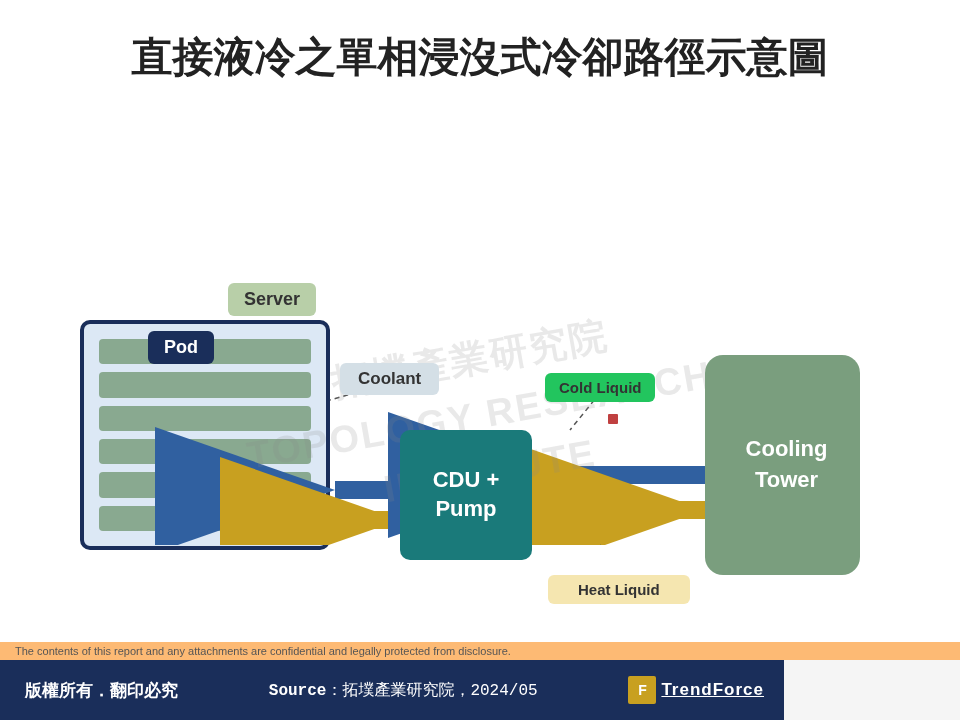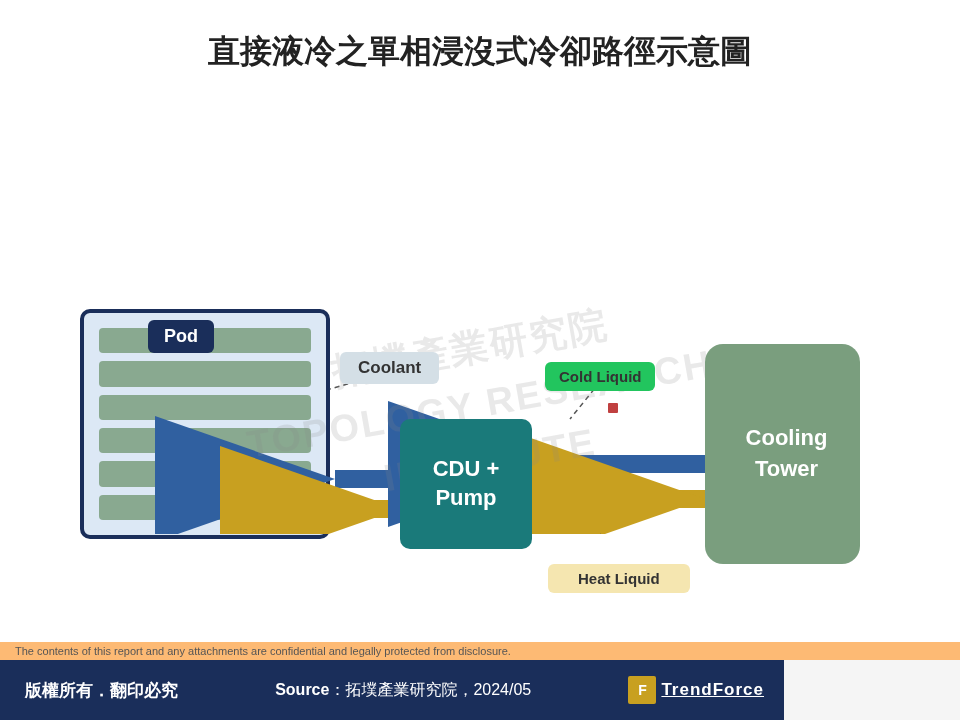--- a/index.html
+++ b/index.html
@@ -14,21 +14,21 @@
 
     .main-content {
       width: 960px;
       height: 660px;
       background: white;
       position: relative;
     }
 
     .title {
       text-align: center;
-      font-size: 32px;
+      font-size: 41px;
       font-weight: bold;
       color: #222;
       padding-top: 30px;
       padding-bottom: 20px;
       font-family: "SimHei", "Microsoft YaHei", Arial, sans-serif;
     }
 
     .diagram-area {
       position: relative;
       width: 100%;
@@ -233,21 +233,21 @@
       font-family: "SimHei", "Microsoft YaHei", Arial, sans-serif;
       flex: 0 0 auto;
       white-space: nowrap;
     }
 
     .footer-source {
       flex: 1;
       text-align: center;
       color: white;
       font-size: 16px;
-      font-family: Liberation Sans, sans-serif;
+      font-family: Liberation Mono, monospace;
     }
 
     .footer-logo {
       flex: 0 0 auto;
       padding-right: 20px;
       display: flex;
       align-items: center;
       gap: 5px;
     }
 
@@ -306,20 +306,21 @@
       <div class="server-row"></div>
       <div class="server-row"></div>
       <div class="server-row"></div>
       <div class="server-row"></div>
       <div class="server-row"></div>
       <div class="server-row"></div>
     </div>
 
     <div class="label-pod">Pod</div>
 
+    <div class="label-server">Server</div>
 
     <div class="label-coolant">Coolant</div>
 
     <div class="label-cold-liquid">Cold Liquid</div>
 
     <div class="cdu-box">CDU + Pump</div>
 
     <div class="label-heat-liquid">Heat Liquid</div>
 
     <div class="cooling-tower-box">Cooling Tower</div>

